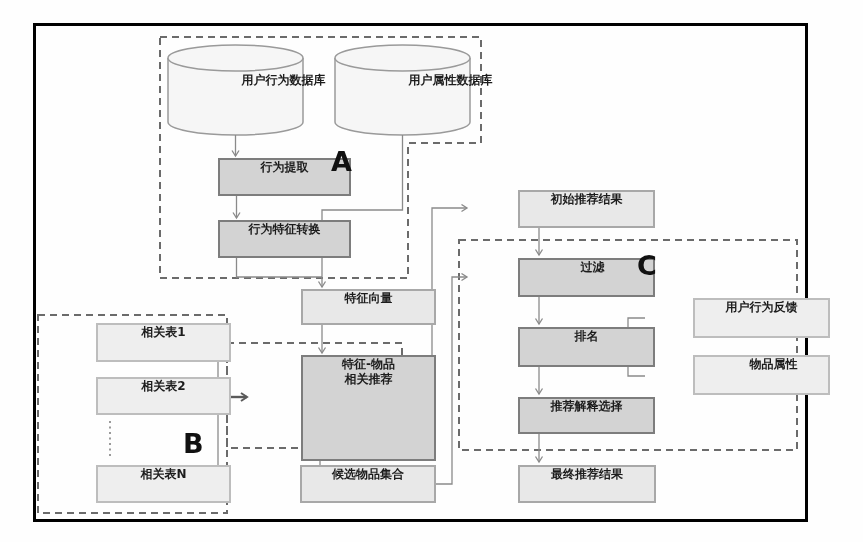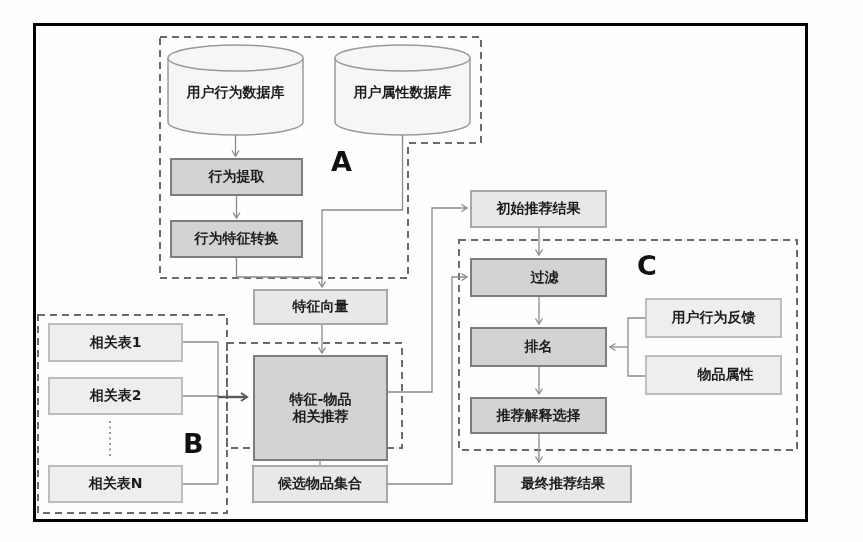--- a/index.html
+++ b/index.html
@@ -7,22 +7,22 @@
     position:relative; width:863px; height:542px; background:#fefefe;
     font-family:"DejaVu Sans", sans-serif; overflow:hidden;
   }
   #frame {
     position:absolute; left:33px; top:23px; width:775px; height:499px;
     border:3px solid #000; box-sizing:border-box;
   }
   svg.layer { position:absolute; left:0; top:0; }
   .box {
     position:absolute; box-sizing:border-box;
-    display:flex; flex-direction:column; align-items:center; justify-content:center;
-    text-align:center; font-weight:bold; font-size:14px; color:#1c1c1c; line-height:1.25;
+    display:flex; flex-direction:column; align-items:center; justify-content:flex-start;
+    text-align:center; font-weight:bold; font-size:12px; color:#1c1c1c; line-height:1.25;margin-left:48px;
   }
   .box-light   { background:#e8e8e8; border:2px solid #a8a8a8; }
   .box-lighter { background:#eeeeee; border:2px solid #bdbdbd; }
   .box-proc    { background:#d3d3d3; border:2px solid #7d7d7d; }
   .cyl-text    { background:transparent; border:none; }
   .region-label {
     position:absolute; font-weight:bold; font-size:27px; color:#111; line-height:1;
   }
 </style>
 </head>
@@ -120,21 +120,21 @@
   </div>
   <div class="box box-proc" style="left:470px;top:258px;width:137px;height:39px;padding-left:12px;">
     <span>过滤</span>
   </div>
   <div class="box box-proc" style="left:470px;top:327px;width:137px;height:40px;">
     <span>排名</span>
   </div>
   <div class="box box-proc" style="left:470px;top:397px;width:137px;height:37px;">
     <span>推荐解释选择</span>
   </div>
-  <div class="box box-light" style="left:494px;top:465px;width:138px;height:38px;">
+  <div class="box box-light" style="left:470px;top:465px;width:138px;height:38px;">
     <span>最终推荐结果</span>
   </div>
   <div class="box box-lighter" style="left:645px;top:298px;width:137px;height:40px;">
     <span>用户行为反馈</span>
   </div>
   <div class="box box-lighter" style="left:645px;top:355px;width:137px;height:40px;padding-left:24px;">
     <span>物品属性</span>
   </div>
 
   <div class="region-label" style="left:331px;top:148px;">A</div>

